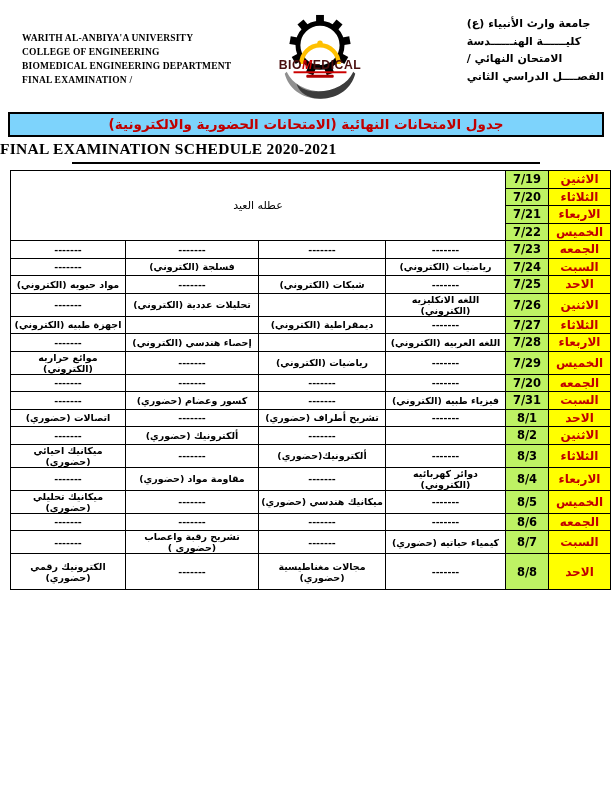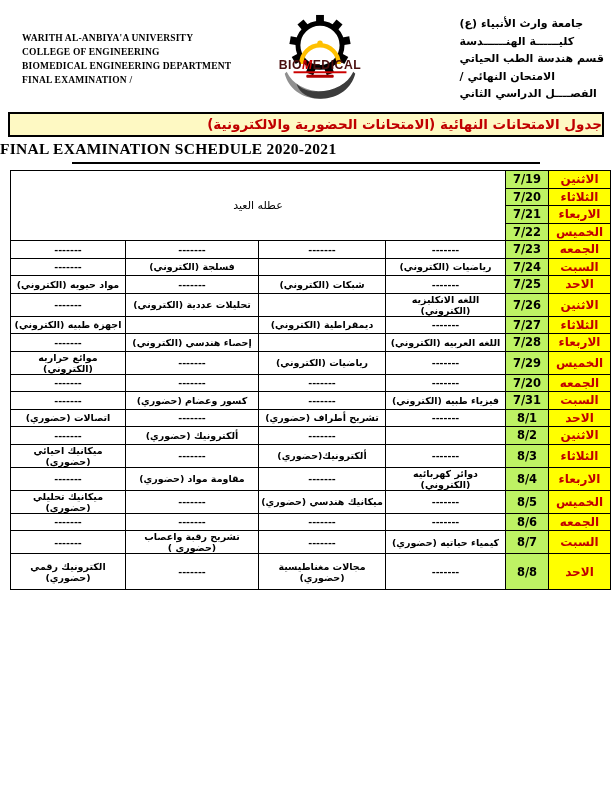--- a/index.html
+++ b/index.html
@@ -18,23 +18,23 @@
   }
   .hdr-ar {
     position:absolute; right:8px; top:15px;
     direction:rtl; text-align:left;
     font-weight:bold; font-size:11px; line-height:17.5px; color:#000;
   }
   .logo-wrap { position:absolute; left:271px; top:13px; width:98px; height:96px; }
   
   .banner {
     position:absolute; left:8px; top:112px; width:596px; height:25px;
-    background:#fef9c3; border:2px solid #000;
+    background:#7dd3fc; border:2px solid #000;
     color:#C00000; font-weight:bold; font-size:13.5px;
-    direction:rtl; line-height:21px;
+    direction:rtl; text-align:center; line-height:21px;
   }
   
   .doc-title {
     position:absolute; left:0; top:140px; width:612px;
     text-align:left; font-family:"Liberation Serif", serif;
     font-weight:bold; font-size:15.5px; color:#000; letter-spacing:0.3px;
   }
   .title-rule {
     position:absolute; left:72px; top:162px; width:468px; height:0;
     border-top:2px solid #000;
@@ -102,21 +102,20 @@
       <rect x="36" y="63" width="28" height="3" rx="1.2" fill="#B00000"></rect>
 
       <path d="M14,62 C18,78 34,90 56,87 C66,85 72,79 74,72 C70,77 62,80 55,80 C37,81 22,73 16,60 Z" fill="#909090"></path>
       <path d="M86,62 C82,78 66,90 44,87 C34,85 28,79 26,72 C30,77 38,80 45,80 C63,81 78,73 84,60 Z" fill="#3C3C3C"></path>
     </svg>
   </div>
 
   <div class="hdr-ar">
     <div>جامعة وارث الأنبياء (ع)</div>
     <div>كليــــــة الهنــــــدسة</div>
-    <div>قسم هندسة الطب الحياتي</div>
     <div>الامتحان النهائي /</div>
     <div>الفصــــل الدراسي الثاني</div>
   </div>
 
   <div class="banner">جدول الامتحانات النهائية (الامتحانات الحضورية والالكترونية)</div>
 
   <div class="doc-title">FINAL EXAMINATION SCHEDULE 2020-2021</div>
   <div class="title-rule"></div>
 
   <table class="sched">

